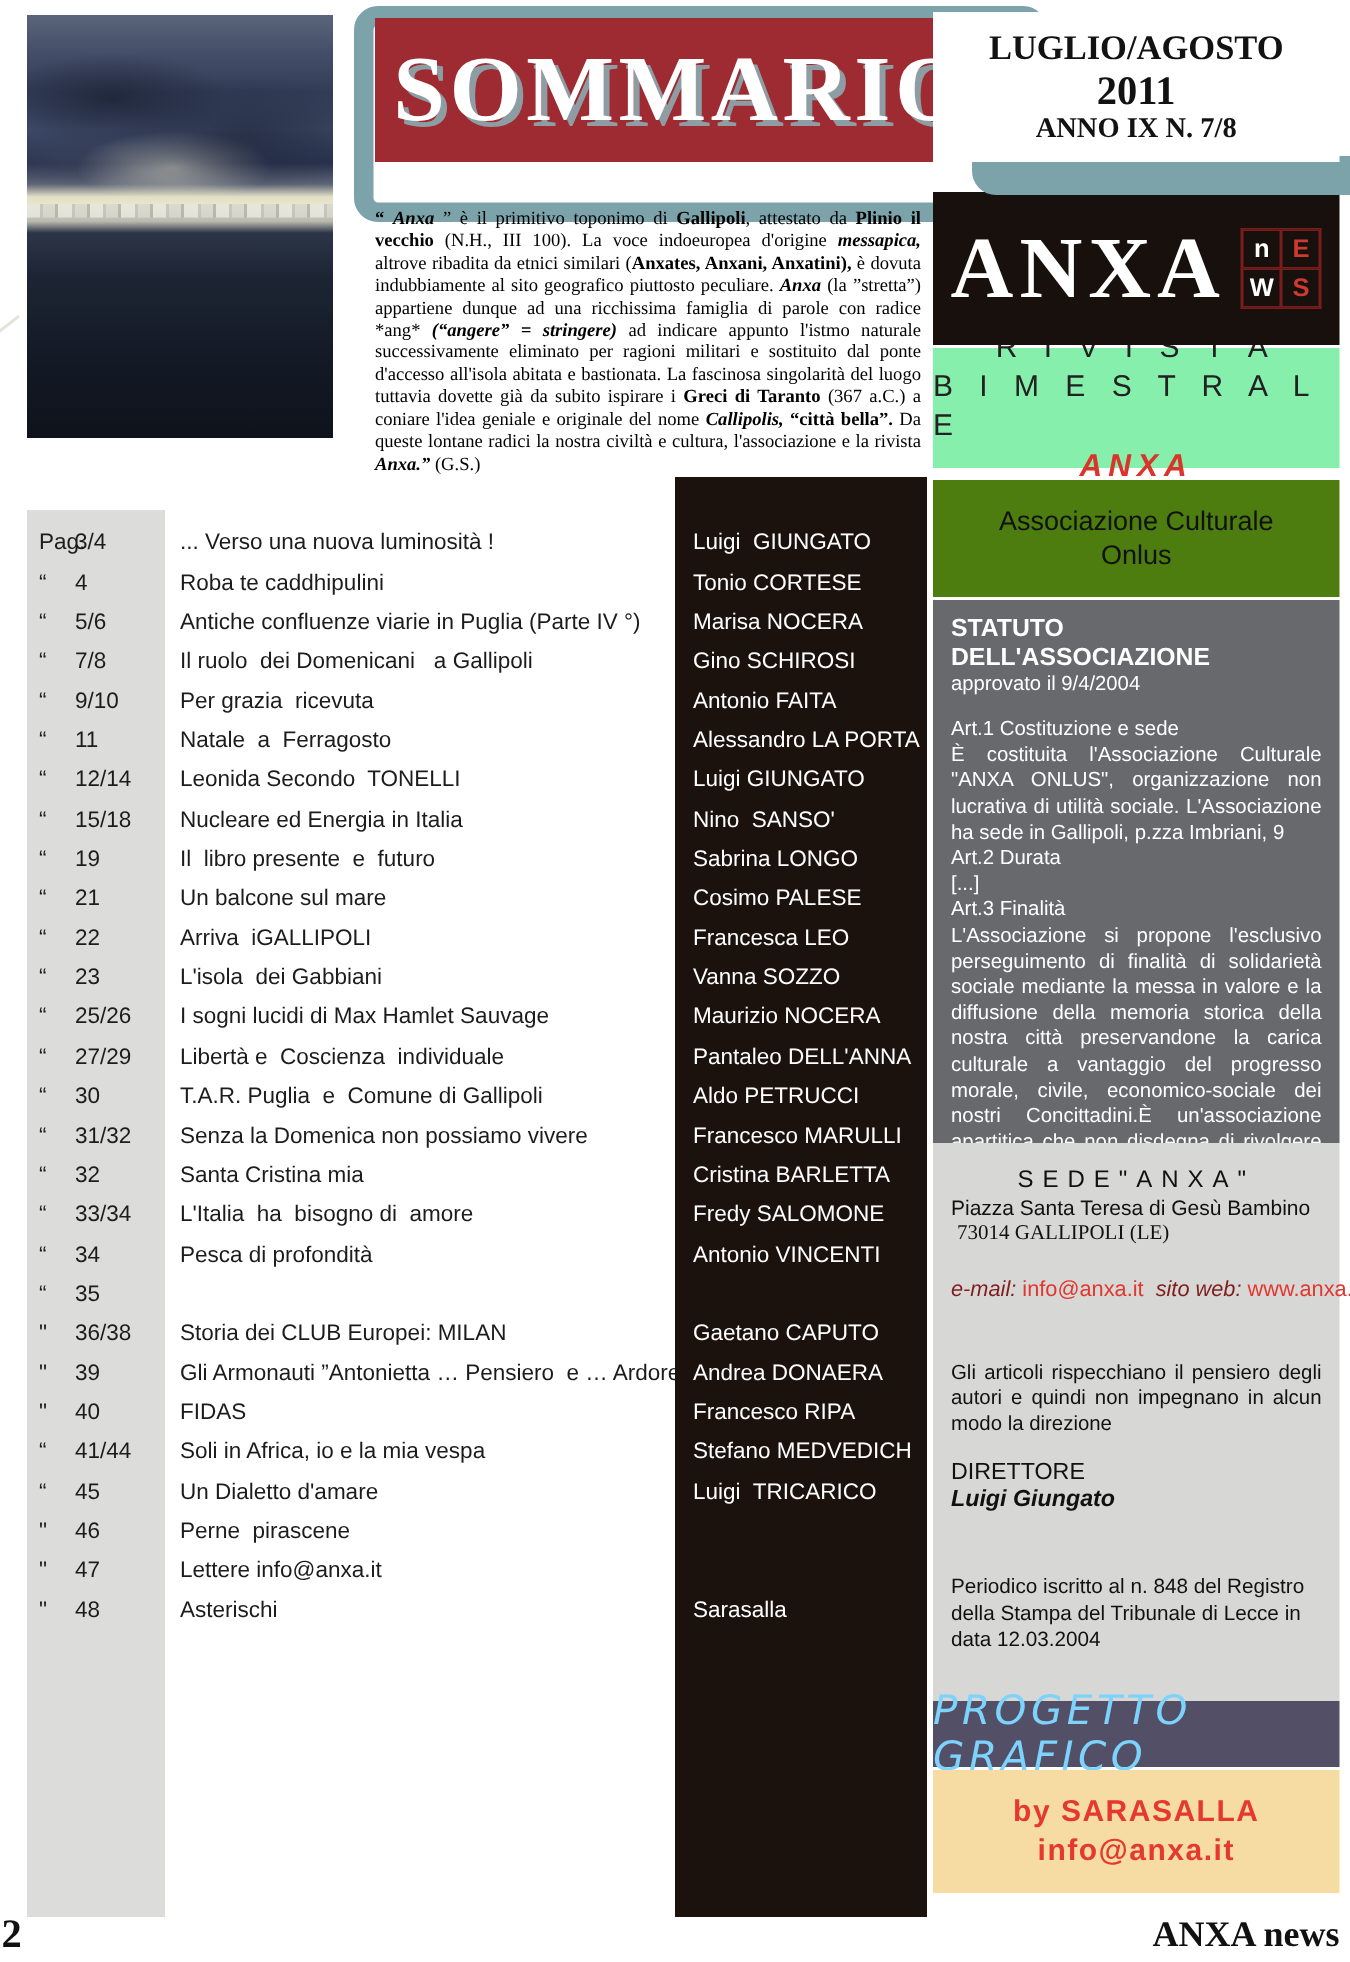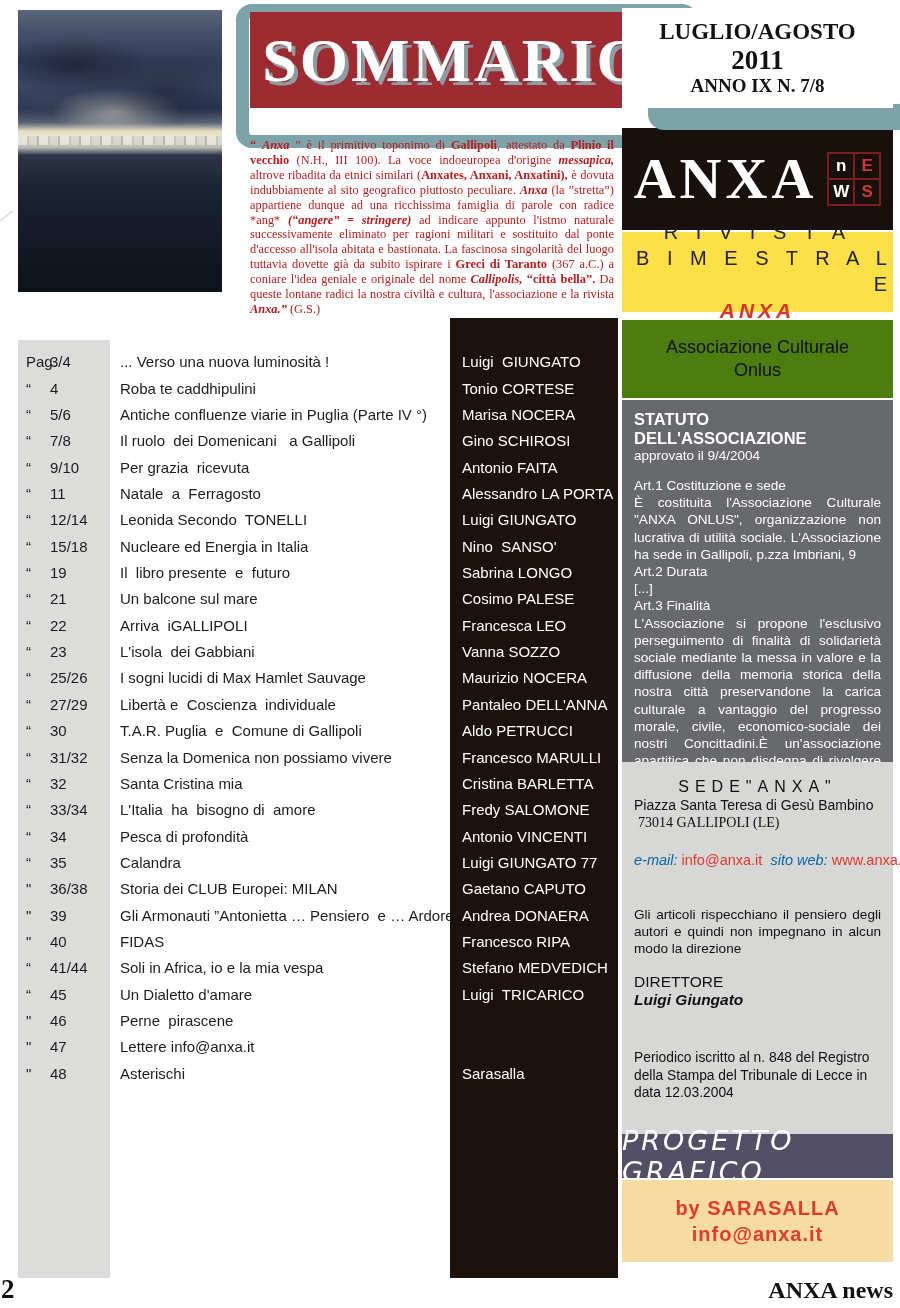--- a/index.html
+++ b/index.html
@@ -36,37 +36,37 @@
     font-family:"Liberation Serif",serif;font-weight:bold;color:#121212;text-align:center;}
   .issue-line1{font-size:23px;letter-spacing:0px;}
   .issue-line2{font-size:27px;line-height:30px;}
   .issue-line3{font-size:19px;}
   .teal-band{position:absolute;left:648px;top:104px;width:252px;height:26px;background:#7ca2aa;
     border-radius:0 0 0 16px;z-index:2;}
 
   
   .intro{position:absolute;left:250px;top:138px;width:364px;height:158px;
     font-family:"Liberation Serif",serif;font-size:12.4px;line-height:14.9px;
-    text-align:justify;color:#b91c1c;}
+    text-align:justify;color:#000000;}
   .intro .b{font-weight:bold;}
   .intro .i{font-style:italic;}
 
   
   .logo-box{position:absolute;left:622px;top:128px;width:271px;height:102px;background:#17100d;
     display:flex;align-items:center;justify-content:center;gap:10px;z-index:1;}
   .logo-anxa{font-family:"Liberation Serif",serif;font-weight:bold;color:#fff;
     font-size:58px;letter-spacing:4px;line-height:1;}
   .news-grid{display:grid;grid-template-columns:26px 26px;grid-template-rows:26px 26px;
     border:1px solid #7a1d1d;}
   .news-cell{border:1px solid #7a1d1d;display:flex;align-items:center;justify-content:center;
     color:#fff;font-weight:bold;font-size:17px;font-family:"Liberation Sans",sans-serif;}
   .news-cell.red{color:#cf3a30;}
 
-  .rivista-box{position:absolute;left:622px;top:232px;width:271px;height:80px;background:#fde047;
-    display:flex;flex-direction:column;align-items:center;justify-content:center;color:#222;text-align:right;}
+  .rivista-box{position:absolute;left:622px;top:232px;width:271px;height:80px;background:#86efac;
+    display:flex;flex-direction:column;align-items:center;justify-content:center;color:#222;}
   .rivista-line{font-size:20px;letter-spacing:6px;line-height:26px;}
   .rivista-red{font-size:21px;letter-spacing:4px;color:#d9352b;font-weight:bold;font-style:italic;line-height:28px;}
 
   
   .toc-pagecol{position:absolute;left:18px;top:340px;width:92px;height:938px;background:#dcdcdb;}
   .toc-authorcol{position:absolute;left:450px;top:318px;width:168px;height:960px;background:#1b120e;}
   .toc-rows{position:absolute;left:18px;top:344px;width:600px;}
   .toc-row{display:flex;height:26.35px;align-items:flex-end;font-size:15px;color:#1c1c1c;}
   .toc-row .pagecell{width:92px;display:flex;flex-shrink:0;}
   .toc-row .mark{width:32px;padding-left:8px;box-sizing:border-box;}
@@ -81,30 +81,30 @@
     align-items:center;justify-content:center;font-size:18px;color:#111;line-height:23px;}
   .sb-statuto{top:400px;height:362px;background:#67696d;color:#fff;padding:10px 12px;}
   .statuto-title{font-size:16.5px;font-weight:bold;}
   .statuto-approved{font-size:13.5px;margin-bottom:14px;}
   .statuto-line{font-size:13.6px;line-height:17.2px;text-align:justify;}
   .sb-sede{top:762px;height:372px;background:#d7d7d5;color:#111;padding:10px 12px;}
   .sede-title{text-align:center;font-size:16px;letter-spacing:6px;margin-top:6px;}
   .sede-address{font-size:14px;line-height:18px;}
   .sede-address2{padding-left:4px;font-family:Liberation Serif, serif;}
   .sede-email{margin-top:20px;font-size:14.5px;white-space:pre;}
-  .sede-email .lab{font-style:italic;color:#0369a1;}
+  .sede-email .lab{font-style:italic;color:#7f1d1d;}
   .sede-email .red{color:#e0372e;}
   .sede-note{margin-top:38px;font-size:13.6px;line-height:17px;text-align:justify;}
   .sede-dir-label{margin-top:16px;font-size:15.5px;}
   .sede-dir{font-size:15.5px;font-weight:bold;font-style:italic;}
   .sede-reg{margin-top:40px;font-size:13.8px;line-height:17.5px;}
   .sede-stampa{margin-top:32px;font-size:17.5px;color:#000;}
   .sede-stampa .bold{font-weight:bold;font-size:19px;}
   .sb-progetto{top:1134px;height:44px;background:#534f67;display:flex;align-items:center;
-    justify-content:center;color:#ffffff;font-style:italic;font-size:27px;letter-spacing:3px;
+    justify-content:center;color:#7dd3fc;font-style:italic;font-size:27px;letter-spacing:3px;
     font-family:"DejaVu Sans",sans-serif;font-weight:300;}
   .sb-tan{top:1180px;height:82px;background:#f6dba2;display:flex;flex-direction:column;
     align-items:center;justify-content:center;color:#e5382e;font-weight:bold;
     font-size:20px;line-height:26px;letter-spacing:1px;}
 
   
   .footer-page{position:absolute;left:1px;top:1274px;font-family:"Liberation Serif",serif;
     font-weight:bold;font-size:27px;color:#111;}
   .footer-brand{position:absolute;right:7px;top:1277px;font-family:"Liberation Serif",serif;
     font-weight:bold;font-size:24px;color:#111;}
@@ -318,21 +318,20 @@
       </span>
       <span class="title">Pesca di profondità</span>
       <span class="author">Antonio VINCENTI</span>
     </div>
 
     <div class="toc-row">
       <span class="pagecell">
         <span class="mark">“</span>
         <span class="num">35</span>
       </span>
-      <span class="title">Calandra</span>
       <span class="author">Luigi GIUNGATO 77</span>
     </div>
 
     <div class="toc-row">
       <span class="pagecell">
         <span class="mark">"</span>
         <span class="num">36/38</span>
       </span>
       <span class="title">Storia dei CLUB Europei: MILAN</span>
       <span class="author">Gaetano CAPUTO</span>

